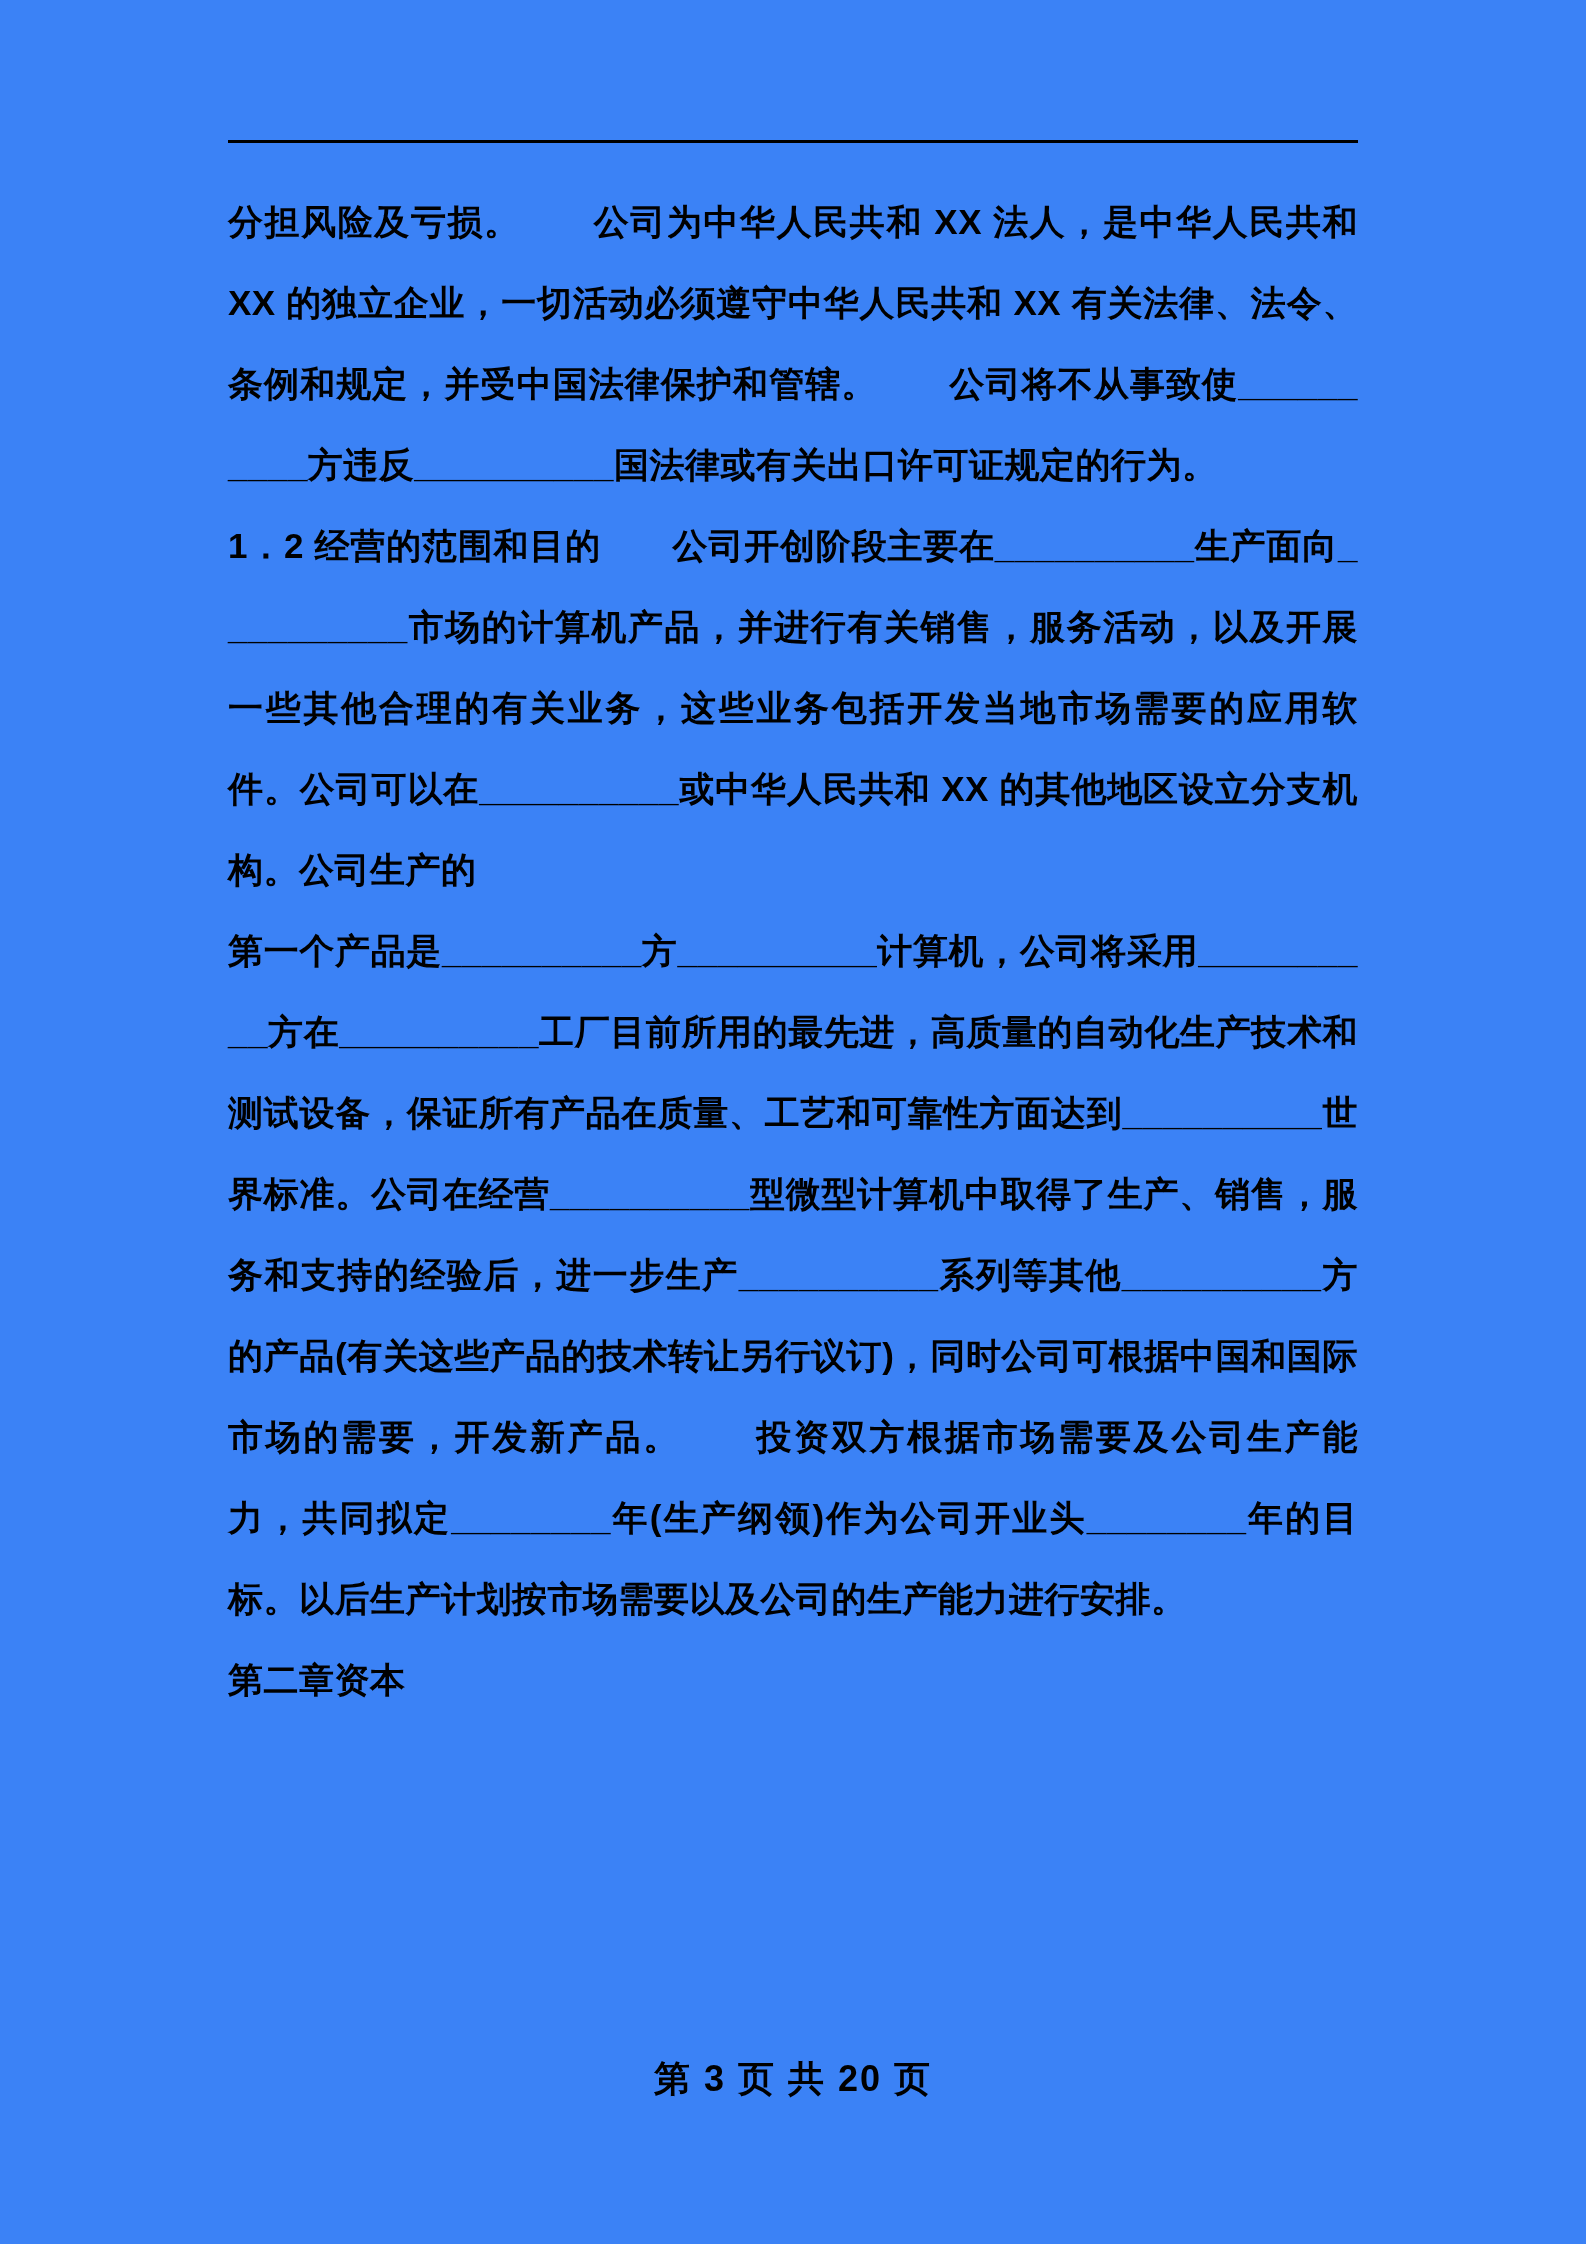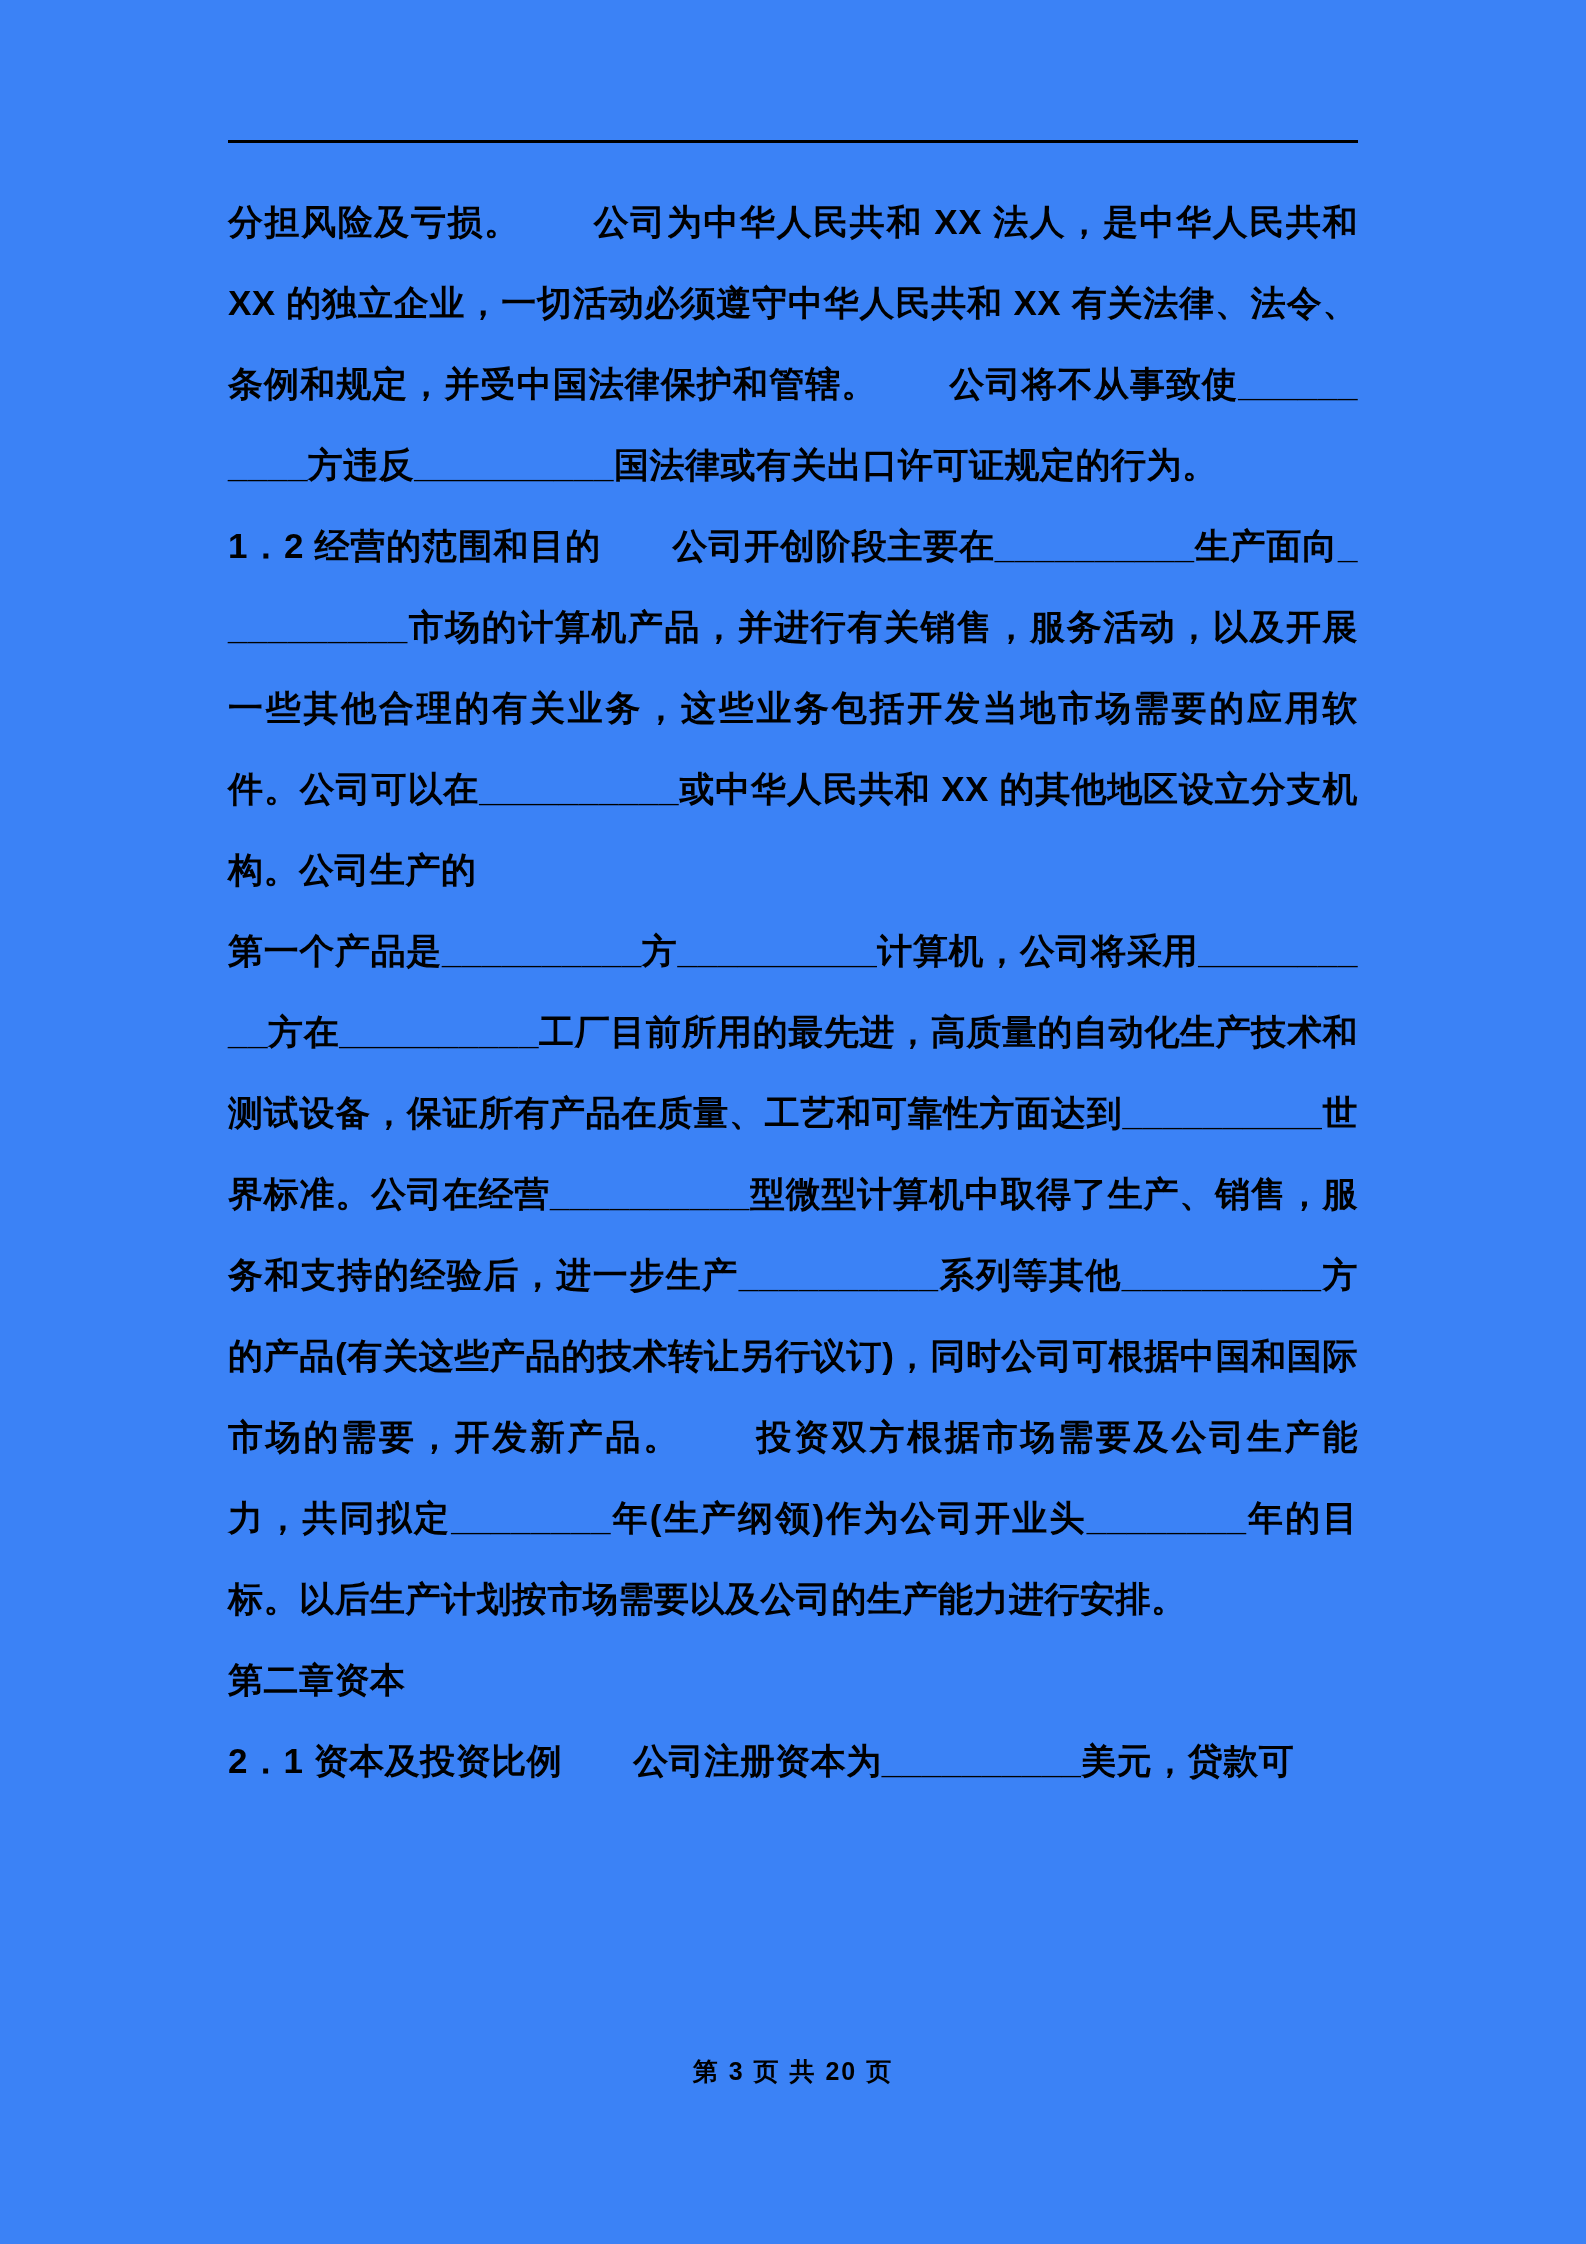--- a/index.html
+++ b/index.html
@@ -46,33 +46,32 @@
   }
   .para.nojustify {
     text-align: left;
   }
   .footer {
     position: absolute;
     left: 0;
     right: 0;
     top: 2055px;
     text-align: center;
-    font-size: 25px;
+    font-size: 36px;
     font-weight: 700;
     letter-spacing: 2px;
   }
 </style>
 </head>
 <body>
 
 <div class="page">
   <div class="content">
     <div class="top-rule"></div>
 
     <p class="para">分担风险及亏损。　　公司为中华人民共和 XX 法人，是中华人民共和 XX 的独立企业，一切活动必须遵守中华人民共和 XX 有关法律、法令、条例和规定，并受中国法律保护和管辖。　　公司将不从事致使__________方违反__________国法律或有关出口许可证规定的行为。</p>
     <p class="para">1．2 经营的范围和目的　　公司开创阶段主要在__________生产面向__________市场的计算机产品，并进行有关销售，服务活动，以及开展一些其他合理的有关业务，这些业务包括开发当地市场需要的应用软件。公司可以在__________或中华人民共和 XX 的其他地区设立分支机构。公司生产的</p>
     <p class="para">第一个产品是__________方__________计算机，公司将采用__________方在__________工厂目前所用的最先进，高质量的自动化生产技术和测试设备，保证所有产品在质量、工艺和可靠性方面达到__________世界标准。公司在经营__________型微型计算机中取得了生产、销售，服务和支持的经验后，进一步生产__________系列等其他__________方的产品(有关这些产品的技术转让另行议订)，同时公司可根据中国和国际市场的需要，开发新产品。　　投资双方根据市场需要及公司生产能力，共同拟定________年(生产纲领)作为公司开业头________年的目标。以后生产计划按市场需要以及公司的生产能力进行安排。</p>
     <p class="para nojustify">第二章资本</p>
-    <p class="para nojustify">2．1 资本及投资比例　　公司注册资本为__________美元，贷款可</p>
   </div>
 
   <div class="footer">第 3 页 共 20 页</div>
 </div>
 
 </body></html>

